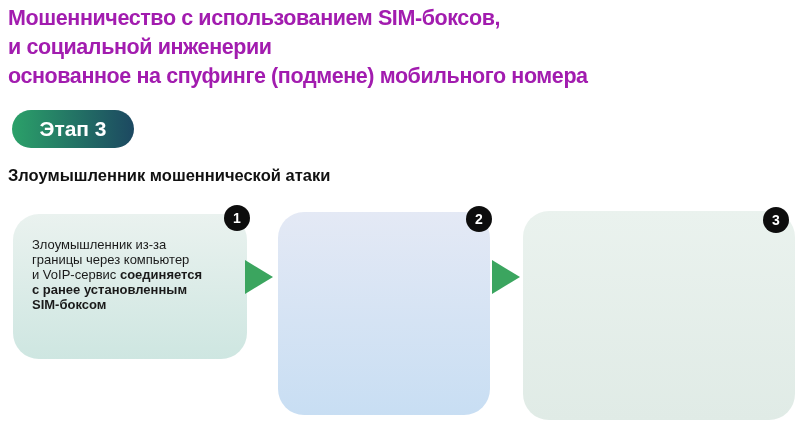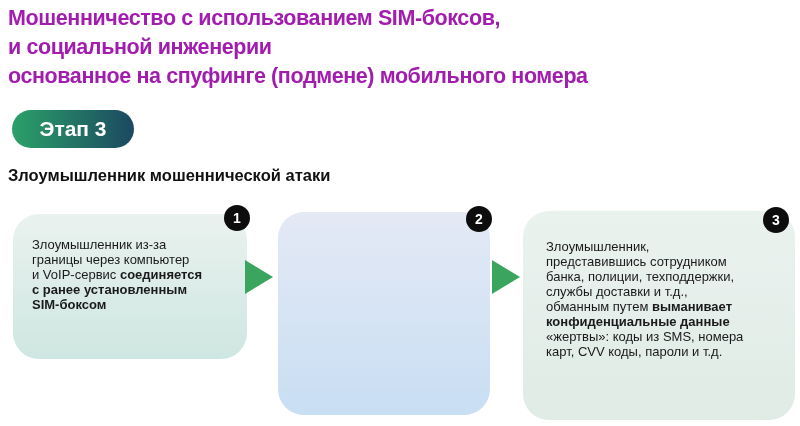--- a/index.html
+++ b/index.html
@@ -85,23 +85,15 @@
   </div>
 
   <span class="arrow arrow2">
     <svg width="28" height="34" viewBox="0 0 28 34">
       <polygon points="0,0 28,17 0,34" fill="#3ba55f"></polygon>
     </svg>
   </span>
 
   <div class="card card3">
     <div class="num-badge">3</div>
-    <div class="card-text"><span>Злоумышленник,
-представившись сотрудником
-банка, полиции, техподдержки,
-службы доставки и т.д.,
-обманным путем </span><b>выманивает
-конфиденциальные данные</b><span>
-«жертвы»: коды из SMS, номера
-карт, CVV коды, пароли и т.д.</span></div>
   </div>
 
 </div>
 
 </body></html>

